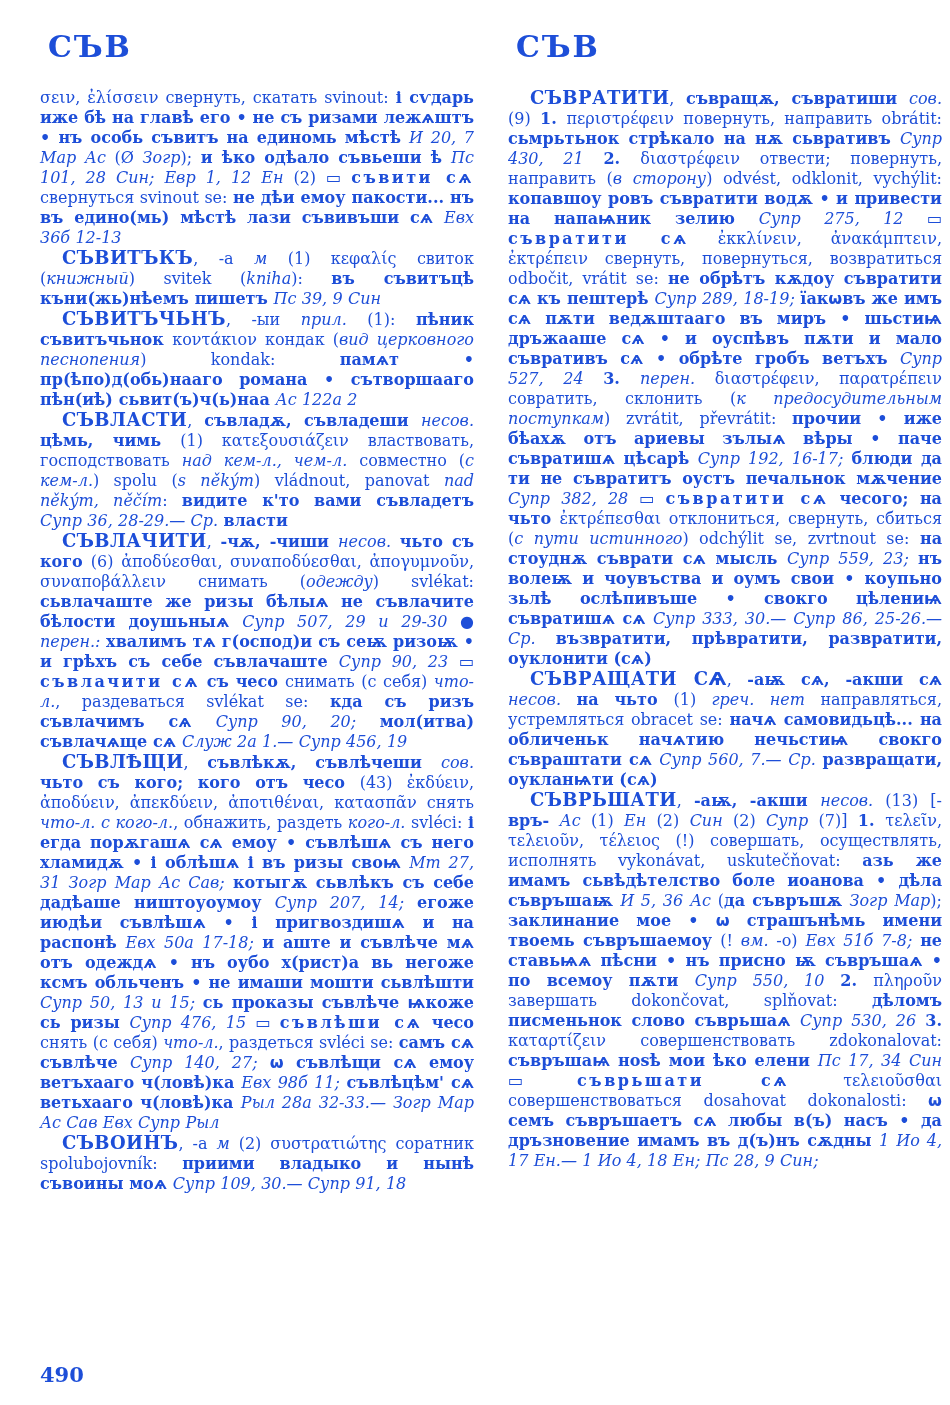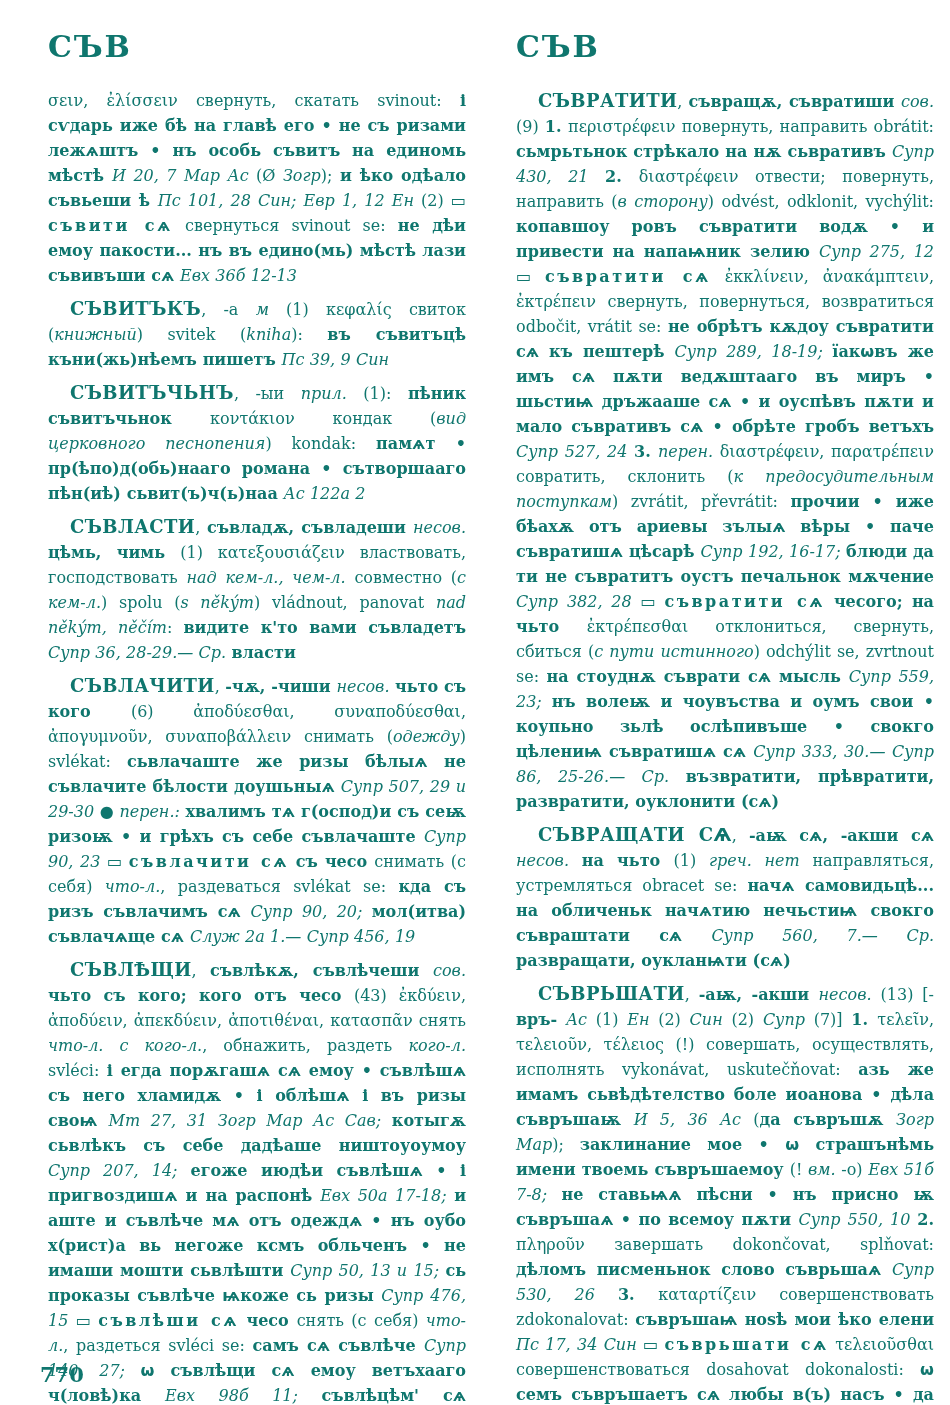--- a/index.html
+++ b/index.html
@@ -1,45 +1,45 @@
 <!DOCTYPE html>
 <html><head>
 <meta charset="utf-8">
 <style>
   html,body{margin:0;padding:0;background:#e8e8e4;}
   .page{
     position:relative;
     width:950px;height:1405px;
     margin:0 auto;
     background:#ffffff;
-    color:#0f766e;
+    color:#1d4ed8;
     overflow:hidden;
     font-family:"DejaVu Serif","DejaVu Sans",serif;
   }
   .col{
     position:absolute;
     top:30px;
     width:434px;
   }
   .col-left{left:40px;}
   .col-right{left:508px;}
   .running-head{
     font-size:30px;
     font-weight:bold;
     letter-spacing:2px;
     padding-left:8px;
     font-family:"DejaVu Serif","DejaVu Sans",serif;
     margin:0 0 24px 0;
     line-height:34px;
   }
   .col-body p.para{
-    margin:8px;
+    margin:0;
     text-align:justify;
     font-size:16px;
-    line-height:25px;
+    line-height:20px;
     word-spacing:0.2px;
   }
   .col-body p.para.indent{text-indent:22px;}
   .seg-h{font-weight:800;letter-spacing:0.4px;font-size:18px;}
   .seg-o{font-weight:700;}
   .seg-osp{font-weight:700;letter-spacing:2.5px;}
   .seg-i{font-style:italic;}
   .seg-g{font-style:normal;}
   .seg-b{font-weight:700;}
   .seg-r{font-weight:normal;}
@@ -58,27 +58,28 @@
 
   <div class="col col-left">
     <div class="running-head">СЪВ</div>
     <div class="col-body">
         <p class="para"><span class="seg-g">σειν, ἐλίσσειν </span><span class="seg-r">свернуть, скатать svinout: </span><span class="seg-o">і сѵдарь иже бѣ на главѣ его • не съ ризами лежѧштъ • нъ особь съвитъ на единомь мѣстѣ </span><span class="seg-i">И 20, 7 Мар Ас</span><span class="seg-r"> (Ø </span><span class="seg-i">Зогр</span><span class="seg-r">); </span><span class="seg-o">и ѣко одѣало съвьеши ѣ </span><span class="seg-i">Пс 101, 28 Син; Евр 1, 12 Ен</span><span class="seg-r"> (2) ▭ </span><span class="seg-osp">съвити сѧ</span><span class="seg-r"> свернуться svinout se: </span><span class="seg-o">не дѣи емоу пакости... нъ въ едино(мь) мѣстѣ лази съвивъши сѧ </span><span class="seg-i">Евх 36б 12-13</span></p>
         <p class="para indent"><span class="seg-h">СЪВИТЪКЪ</span><span class="seg-r">, -а </span><span class="seg-i">м</span><span class="seg-r"> (1) </span><span class="seg-g">κεφαλίς </span><span class="seg-r">свиток (</span><span class="seg-i">книжный</span><span class="seg-r">) svitek (</span><span class="seg-i">kniha</span><span class="seg-r">): </span><span class="seg-o">въ съвитъцѣ къни(жь)нѣемъ пишетъ </span><span class="seg-i">Пс 39, 9 Син</span></p>
         <p class="para indent"><span class="seg-h">СЪВИТЪЧЬНЪ</span><span class="seg-r">, -ыи </span><span class="seg-i">прил.</span><span class="seg-r"> (1): </span><span class="seg-o">пѣник съвитъчьнок </span><span class="seg-g">κοντάκιον </span><span class="seg-r">кондак (</span><span class="seg-i">вид церковного песнопения</span><span class="seg-r">) kondak: </span><span class="seg-o">памѧт • пр(ѣпо)д(обь)нааго романа • сътворшааго пѣн(иѣ) сьвит(ъ)ч(ь)наа </span><span class="seg-i">Ас 122а 2</span></p>
         <p class="para indent"><span class="seg-h">СЪВЛАСТИ</span><span class="seg-r">, </span><span class="seg-o">съвладѫ, съвладеши </span><span class="seg-i">несов.</span><span class="seg-r"> </span><span class="seg-o">цѣмь, чимь </span><span class="seg-r">(1) </span><span class="seg-g">κατεξουσιάζειν </span><span class="seg-r">властвовать, господствовать </span><span class="seg-i">над кем-л., чем-л.</span><span class="seg-r"> совместно (</span><span class="seg-i">с кем-л.</span><span class="seg-r">) spolu (</span><span class="seg-i">s někým</span><span class="seg-r">) vládnout, panovat </span><span class="seg-i">nad někým, něčím</span><span class="seg-r">: </span><span class="seg-o">видите к'то вами съвладетъ </span><span class="seg-i">Супр 36, 28-29.— Ср. </span><span class="seg-o">власти</span></p>
         <p class="para indent"><span class="seg-h">СЪВЛАЧИТИ</span><span class="seg-r">, </span><span class="seg-o">-чѫ, -чиши </span><span class="seg-i">несов.</span><span class="seg-r"> </span><span class="seg-o">чьто съ кого </span><span class="seg-r">(6) </span><span class="seg-g">ἀποδύεσθαι, συναποδύεσθαι, ἀπογυμνοῦν, συναποβάλλειν </span><span class="seg-r">снимать (</span><span class="seg-i">одежду</span><span class="seg-r">) svlékat: </span><span class="seg-o">сьвлачаште же ризы бѣлыѧ не съвлачите бѣлости доушьныѧ </span><span class="seg-i">Супр 507, 29 и 29-30</span><span class="seg-r"> ● </span><span class="seg-i">перен.:</span><span class="seg-r"> </span><span class="seg-o">хвалимъ тѧ г(оспод)и съ сеѭ ризоѭ • и грѣхъ съ себе съвлачаште </span><span class="seg-i">Супр 90, 23</span><span class="seg-r"> ▭ </span><span class="seg-osp">съвлачити сѧ</span><span class="seg-r"> </span><span class="seg-o">съ чесо </span><span class="seg-r">снимать (с себя) </span><span class="seg-i">что-л.</span><span class="seg-r">, раздеваться svlékat se: </span><span class="seg-o">кда съ ризъ съвлачимъ сѧ </span><span class="seg-i">Супр 90, 20;</span><span class="seg-r"> </span><span class="seg-o">мол(итва) съвлачѧще сѧ </span><span class="seg-i">Служ 2а 1.— Супр 456, 19</span></p>
         <p class="para indent"><span class="seg-h">СЪВЛѢЩИ</span><span class="seg-r">, </span><span class="seg-o">съвлѣкѫ, съвлѣчеши </span><span class="seg-i">сов.</span><span class="seg-r"> </span><span class="seg-o">чьто съ кого; кого отъ чесо </span><span class="seg-r">(43) </span><span class="seg-g">ἐκδύειν, ἀποδύειν, ἀπεκδύειν, ἀποτιθέναι, κατασπᾶν </span><span class="seg-r">снять </span><span class="seg-i">что-л. с кого-л.</span><span class="seg-r">, обнажить, раздеть </span><span class="seg-i">кого-л.</span><span class="seg-r"> svléci: </span><span class="seg-o">і егда порѫгашѧ сѧ емоу • съвлѣшѧ съ него хламидѫ • і облѣшѧ і въ ризы своѩ </span><span class="seg-i">Мт 27, 31 Зогр Мар Ас Сав;</span><span class="seg-r"> </span><span class="seg-o">котыгѫ сьвлѣкъ съ себе дадѣаше ништоуоумоу </span><span class="seg-i">Супр 207, 14;</span><span class="seg-r"> </span><span class="seg-o">егоже июдѣи съвлѣшѧ • і пригвоздишѧ и на распонѣ </span><span class="seg-i">Евх 50а 17-18;</span><span class="seg-r"> </span><span class="seg-o">и аште и съвлѣче мѧ отъ одеждѧ • нъ оубо х(рист)а вь негоже ксмъ обльченъ • не имаши мошти сьвлѣшти </span><span class="seg-i">Супр 50, 13 и 15;</span><span class="seg-r"> </span><span class="seg-o">сь проказы съвлѣче ѩкоже сь ризы </span><span class="seg-i">Супр 476, 15</span><span class="seg-r"> ▭ </span><span class="seg-osp">съвлѣши сѧ</span><span class="seg-r"> </span><span class="seg-o">чесо </span><span class="seg-r">снять (с себя) </span><span class="seg-i">что-л.</span><span class="seg-r">, раздеться svléci se: </span><span class="seg-o">самъ сѧ съвлѣче </span><span class="seg-i">Супр 140, 27;</span><span class="seg-r"> </span><span class="seg-o">ѡ съвлѣщи сѧ емоу ветъхааго ч(ловѣ)ка </span><span class="seg-i">Евх 98б 11;</span><span class="seg-r"> </span><span class="seg-o">съвлѣцѣм' сѧ ветьхааго ч(ловѣ)ка </span><span class="seg-i">Рыл 28а 32-33.— Зогр Мар Ас Сав Евх Супр Рыл</span></p>
+        <p class="para indent"><span class="seg-h">СЪВОИНЪ</span><span class="seg-r">, -а </span><span class="seg-i">м</span><span class="seg-r"> (2) </span><span class="seg-g">συστρατιώτης </span><span class="seg-r">соратник spolubojovník: </span><span class="seg-o">приими владыко и нынѣ съвоины моѧ </span><span class="seg-i">Супр 109, 30.— Супр 91, 18</span></p>
       </div>
   </div>
 
   <div class="col col-right">
     <div class="running-head">СЪВ</div>
     <div class="col-body">
         <p class="para indent"><span class="seg-h">СЪВРАТИТИ</span><span class="seg-r">, </span><span class="seg-o">съвращѫ, съвратиши </span><span class="seg-i">сов.</span><span class="seg-r"> (9) </span><span class="seg-b">1. </span><span class="seg-g">περιστρέφειν </span><span class="seg-r">повернуть, направить obrátit: </span><span class="seg-o">сьмрьтьнок стрѣкало на нѫ сьвративъ </span><span class="seg-i">Супр 430, 21</span><span class="seg-r"> </span><span class="seg-b">2. </span><span class="seg-g">διαστρέφειν </span><span class="seg-r">отвести; повернуть, направить (</span><span class="seg-i">в сторону</span><span class="seg-r">) odvést, odklonit, vychýlit: </span><span class="seg-o">копавшоу ровъ съвратити водѫ • и привести на напаѩник зелию </span><span class="seg-i">Супр 275, 12</span><span class="seg-r"> ▭ </span><span class="seg-osp">съвратити сѧ</span><span class="seg-r"> </span><span class="seg-g">ἐκκλίνειν, ἀνακάμπτειν, ἐκτρέπειν </span><span class="seg-r">свернуть, повернуться, возвратиться odbočit, vrátit se: </span><span class="seg-o">не обрѣтъ кѫдоу съвратити сѧ къ пештерѣ </span><span class="seg-i">Супр 289, 18-19;</span><span class="seg-r"> </span><span class="seg-o">їакѡвъ же имъ сѧ пѫти ведѫштааго въ миръ • шьстиѩ дръжааше сѧ • и оуспѣвъ пѫти и мало съвративъ сѧ • обрѣте гробъ ветъхъ </span><span class="seg-i">Супр 527, 24</span><span class="seg-r"> </span><span class="seg-b">3. </span><span class="seg-i">перен.</span><span class="seg-r"> </span><span class="seg-g">διαστρέφειν, παρατρέπειν </span><span class="seg-r">совратить, склонить (</span><span class="seg-i">к предосудительным поступкам</span><span class="seg-r">) zvrátit, převrátit: </span><span class="seg-o">прочии • иже бѣахѫ отъ ариевы зълыѧ вѣры • паче съвратишѧ цѣсарѣ </span><span class="seg-i">Супр 192, 16-17;</span><span class="seg-r"> </span><span class="seg-o">блюди да ти не съвратитъ оустъ печальнок мѫчение </span><span class="seg-i">Супр 382, 28</span><span class="seg-r"> ▭ </span><span class="seg-osp">съвратити сѧ</span><span class="seg-r"> </span><span class="seg-o">чесого; на чьто </span><span class="seg-g">ἐκτρέπεσθαι </span><span class="seg-r">отклониться, свернуть, сбиться (</span><span class="seg-i">с пути истинного</span><span class="seg-r">) odchýlit se, zvrtnout se: </span><span class="seg-o">на стоуднѫ съврати сѧ мысль </span><span class="seg-i">Супр 559, 23;</span><span class="seg-r"> </span><span class="seg-o">нъ волеѭ и чоувъства и оумъ свои • коупьно зьлѣ ослѣпивъше • свокго цѣлениѩ съвратишѧ сѧ </span><span class="seg-i">Супр 333, 30.— Супр 86, 25-26.— Ср. </span><span class="seg-o">възвратити, прѣвратити, развратити, оуклонити (сѧ)</span></p>
         <p class="para indent"><span class="seg-h">СЪВРАЩАТИ СѦ</span><span class="seg-r">, </span><span class="seg-o">-аѭ сѧ, -акши сѧ </span><span class="seg-i">несов.</span><span class="seg-r"> </span><span class="seg-o">на чьто </span><span class="seg-r">(1) </span><span class="seg-i">греч. нет</span><span class="seg-r"> направляться, устремляться obracet se: </span><span class="seg-o">начѧ самовидьцѣ... на обличеньк начѧтию нечьстиѩ свокго съвраштати сѧ </span><span class="seg-i">Супр 560, 7.— Ср. </span><span class="seg-o">развращати, оукланѩти (сѧ)</span></p>
         <p class="para indent"><span class="seg-h">СЪВРЬШАТИ</span><span class="seg-r">, </span><span class="seg-o">-аѭ, -акши </span><span class="seg-i">несов.</span><span class="seg-r"> (13) [-</span><span class="seg-o">връ-</span><span class="seg-r"> </span><span class="seg-i">Ас</span><span class="seg-r"> (1) </span><span class="seg-i">Ен</span><span class="seg-r"> (2) </span><span class="seg-i">Син</span><span class="seg-r"> (2) </span><span class="seg-i">Супр</span><span class="seg-r"> (7)] </span><span class="seg-b">1. </span><span class="seg-g">τελεῖν, τελειοῦν, τέλειος </span><span class="seg-r">(!) совершать, осуществлять, исполнять vykonávat, uskutečňovat: </span><span class="seg-o">азь же имамъ сьвѣдѣтелство боле иоанова • дѣла съвръшаѭ </span><span class="seg-i">И 5, 36 Ас</span><span class="seg-r"> (</span><span class="seg-o">да съвръшѫ </span><span class="seg-i">Зогр Мар</span><span class="seg-r">); </span><span class="seg-o">заклинание мое • ѡ страшънѣмь имени твоемь съвръшаемоу </span><span class="seg-r">(! </span><span class="seg-i">вм.</span><span class="seg-r"> -о) </span><span class="seg-i">Евх 51б 7-8;</span><span class="seg-r"> </span><span class="seg-o">не ставьѩѧ пѣсни • нъ присно ѭ съвръшаѧ • по всемоу пѫти </span><span class="seg-i">Супр 550, 10</span><span class="seg-r"> </span><span class="seg-b">2. </span><span class="seg-g">πληροῦν </span><span class="seg-r">завершать dokončovat, splňovat: </span><span class="seg-o">дѣломъ писменьнок слово съврьшаѧ </span><span class="seg-i">Супр 530, 26</span><span class="seg-r"> </span><span class="seg-b">3. </span><span class="seg-g">καταρτίζειν </span><span class="seg-r">совершенствовать zdokonalovat: </span><span class="seg-o">съвръшаѩ ноѕѣ мои ѣко елени </span><span class="seg-i">Пс 17, 34 Син</span><span class="seg-r"> ▭ </span><span class="seg-osp">съврьшати сѧ</span><span class="seg-r"> </span><span class="seg-g">τελειοῦσθαι </span><span class="seg-r">совершенствоваться dosahovat dokonalosti: </span><span class="seg-o">ѡ семъ съвръшаетъ сѧ любы в(ъ) насъ • да дръзновение имамъ въ д(ъ)нъ сѫдны </span><span class="seg-i">1 Ио 4, 17 Ен.— 1 Ио 4, 18 Ен; Пс 28, 9 Син;</span></p>
       </div>
   </div>
 
-  <div class="page-number">770</div>
+  <div class="page-number">490</div>
 
 </div>
 
 </body></html>

